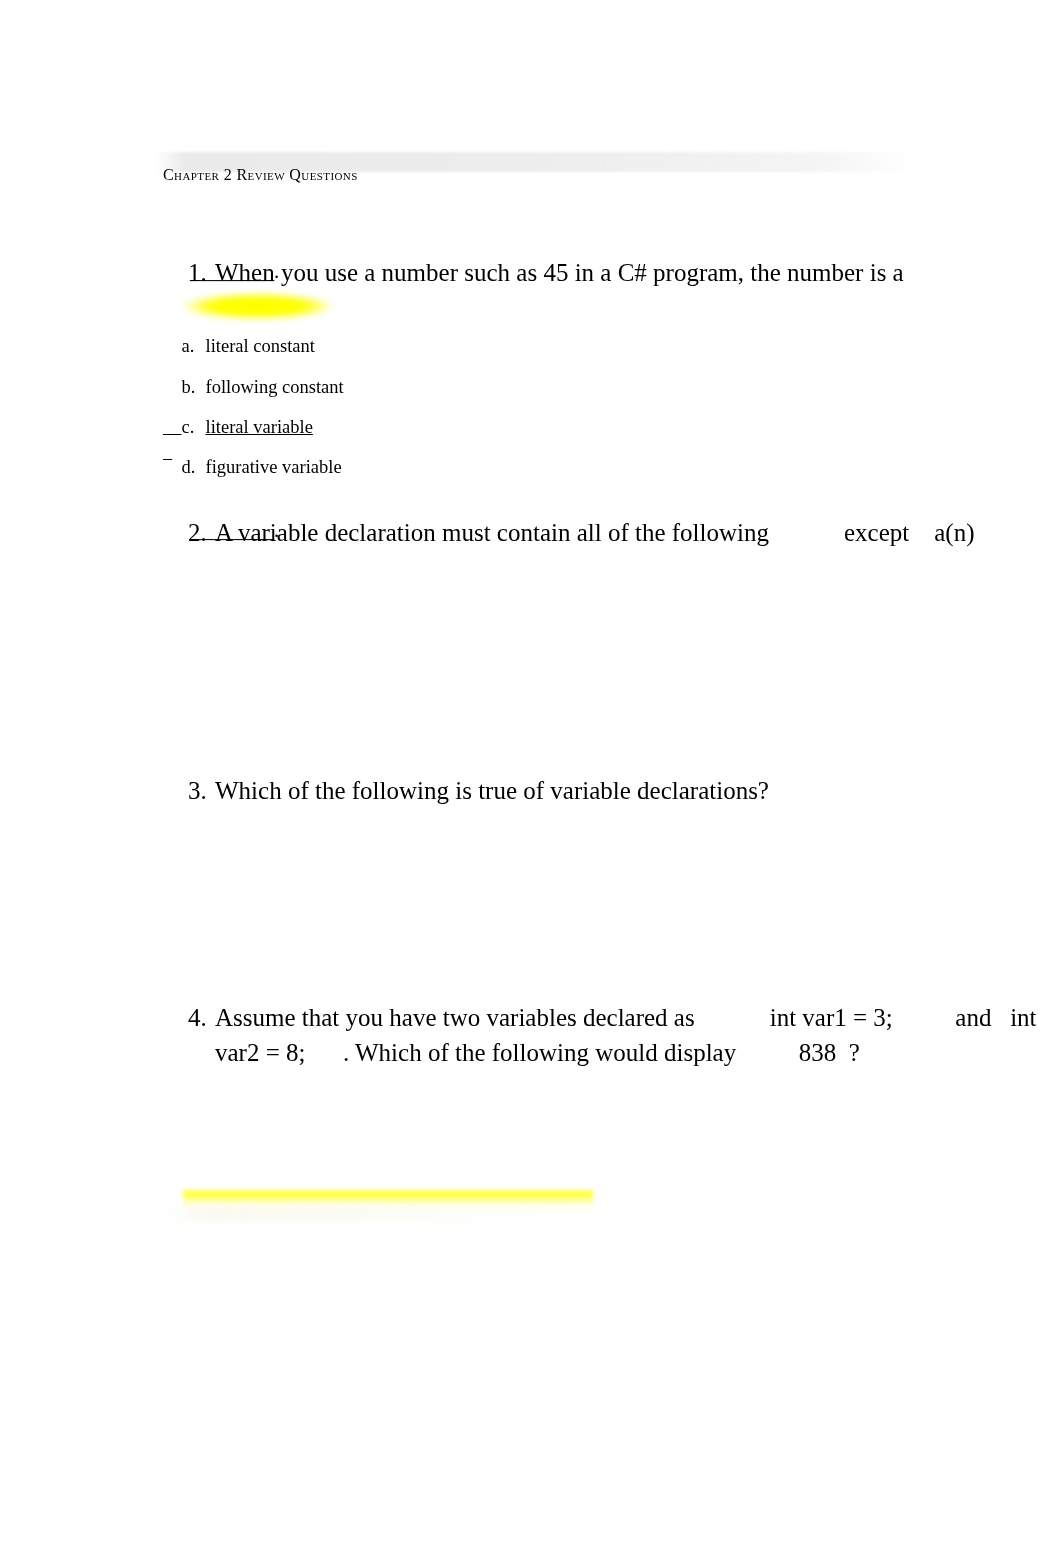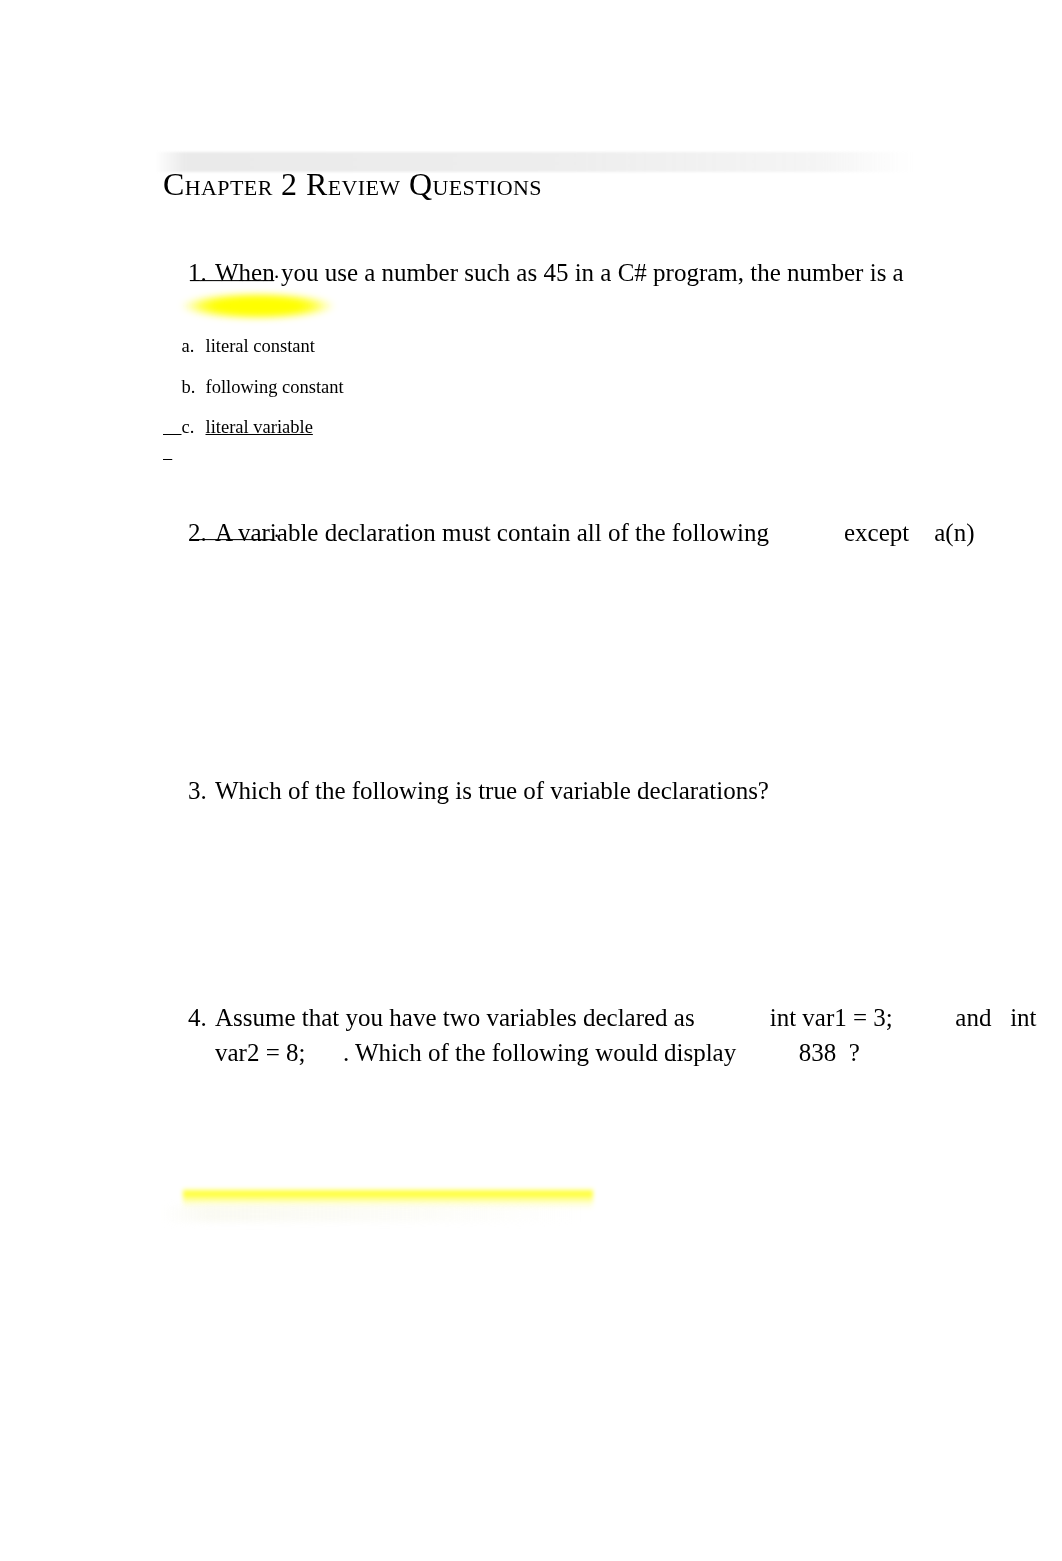--- a/index.html
+++ b/index.html
@@ -37,21 +37,21 @@
                 rgba(243,243,243,0.85) 88%,
                 rgba(255,255,255,0) 100%);
     filter: blur(1.2px);
     pointer-events: none;
   }
 
   .chapter-title {
     position: absolute;
     left: 163px;
     top: 165px;
-    font-size: 32px;
+    font-size: 16px;
     font-variant: small-caps;
     letter-spacing: 0.4px;
     white-space: pre;
     line-height: 1.2;
     text-align: center;
   }
 
   .q {
     position: absolute;
     font-size: 25px;
@@ -155,20 +155,23 @@
   </div>
 
   <div class="opt" style="top:337px;">
     <span class="opt-letter">b.</span><span>following constant</span>
   </div>
 
   <div class="opt" style="top:377px;text-decoration:underline;">
     <span class="opt-letter">c.</span><span>literal variable</span>
   </div>
 
+  <div class="opt" style="top:417px;">
+    <span class="opt-letter">d.</span><span>figurative variable</span>
+  </div>
 
   <div class="q" style="left:163px; top:482px;">
     <span class="q-num">2.</span><span>A variable declaration must contain all of the following            except    a(n)</span>
   </div>
 
   <div class="blank-line" style="left:190px; top:516px;">________.</div>
 
   <div class="q" style="left:163px; top:740px;">
     <span class="q-num">3.</span><span>Which of the following is true of variable declarations?</span>
   </div>

